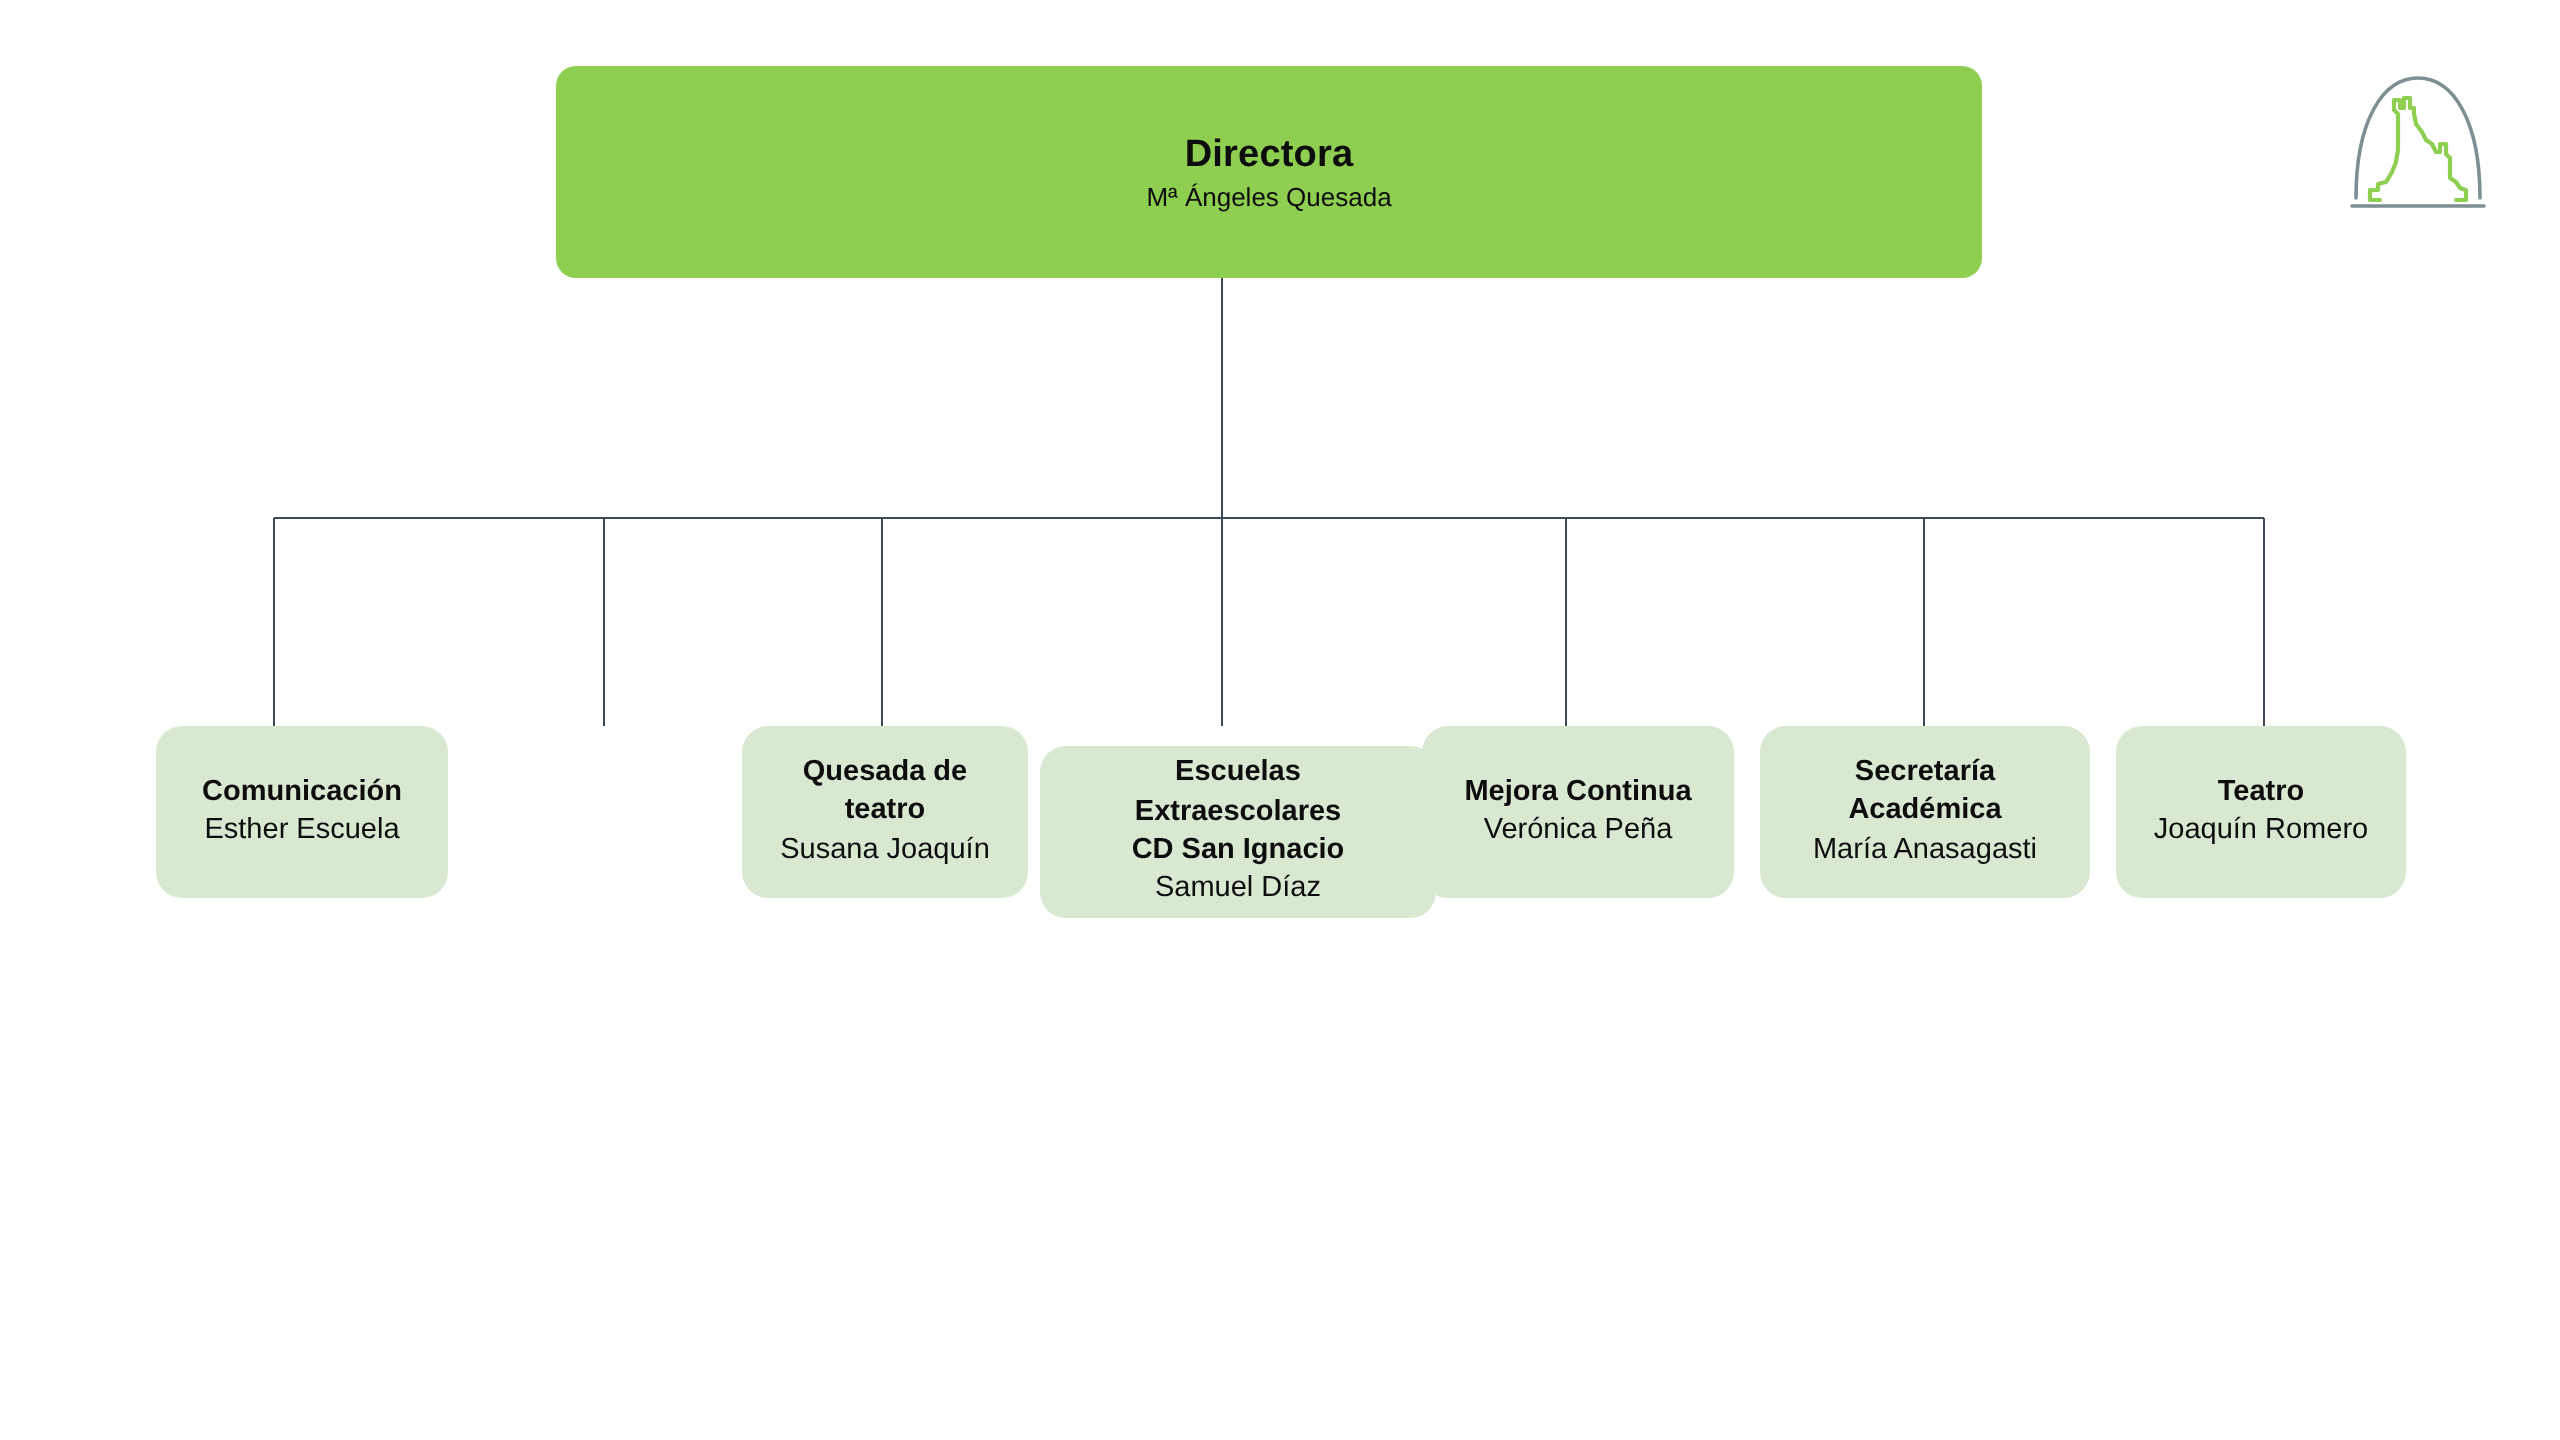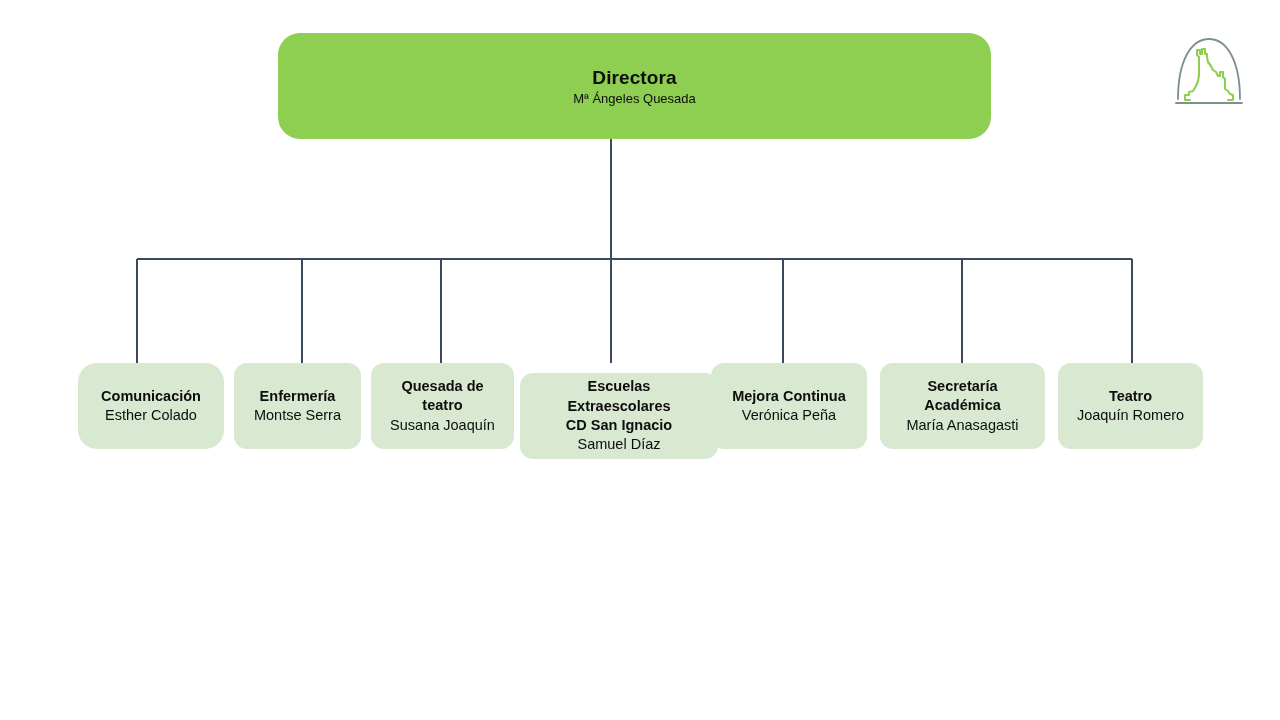--- a/index.html
+++ b/index.html
@@ -34,21 +34,21 @@
   }
 
   
   .root-node {
     position: absolute;
     left: 278px;
     top: 33px;
     width: 713px;
     height: 106px;
     background: #8ECE51;
-    border-radius: 22px;
+    border-radius: 10px;
     display: flex;
     flex-direction: column;
     align-items: center;
     justify-content: center;
     box-sizing: border-box;
     padding: 4px 12px;
   }
   .root-title {
     font-size: 19px;
     font-weight: bold;
@@ -118,29 +118,25 @@
       <line x1="962" y1="259" x2="962" y2="363"></line>
       <line x1="1132" y1="259" x2="1132" y2="363"></line>
     </g>
   </svg>
 
   <div class="root-node">
     <div class="root-title">Directora</div>
     <div class="root-person">Mª Ángeles Quesada</div>
   </div>
 
-  <div class="child-node" style="left:78px; top:363px; width:146px; height:86px;border-radius:19px;">
+  <div class="child-node" style="left:78px; top:363px; width:146px; height:86px;">
     <div class="child-title">Comunicación</div>
-    <div class="child-person">Esther Colado</div>
+    <div class="child-person">Esther Escuela</div>
   </div>
 
-  <div class="child-node" style="left:234px; top:363px; width:127px; height:86px;">
-    <div class="child-title">Enfermería</div>
-    <div class="child-person">Montse Serra</div>
-  </div>
 
   <div class="child-node" style="left:371px; top:363px; width:143px; height:86px;">
     <div class="child-title">Quesada de</div>
     <div class="child-title">teatro</div>
     <div class="child-person">Susana Joaquín</div>
   </div>
 
   <div class="child-node" style="left:520px; top:373px; width:198px; height:86px;">
     <div class="child-title">Escuelas</div>
     <div class="child-title">Extraescolares</div>

